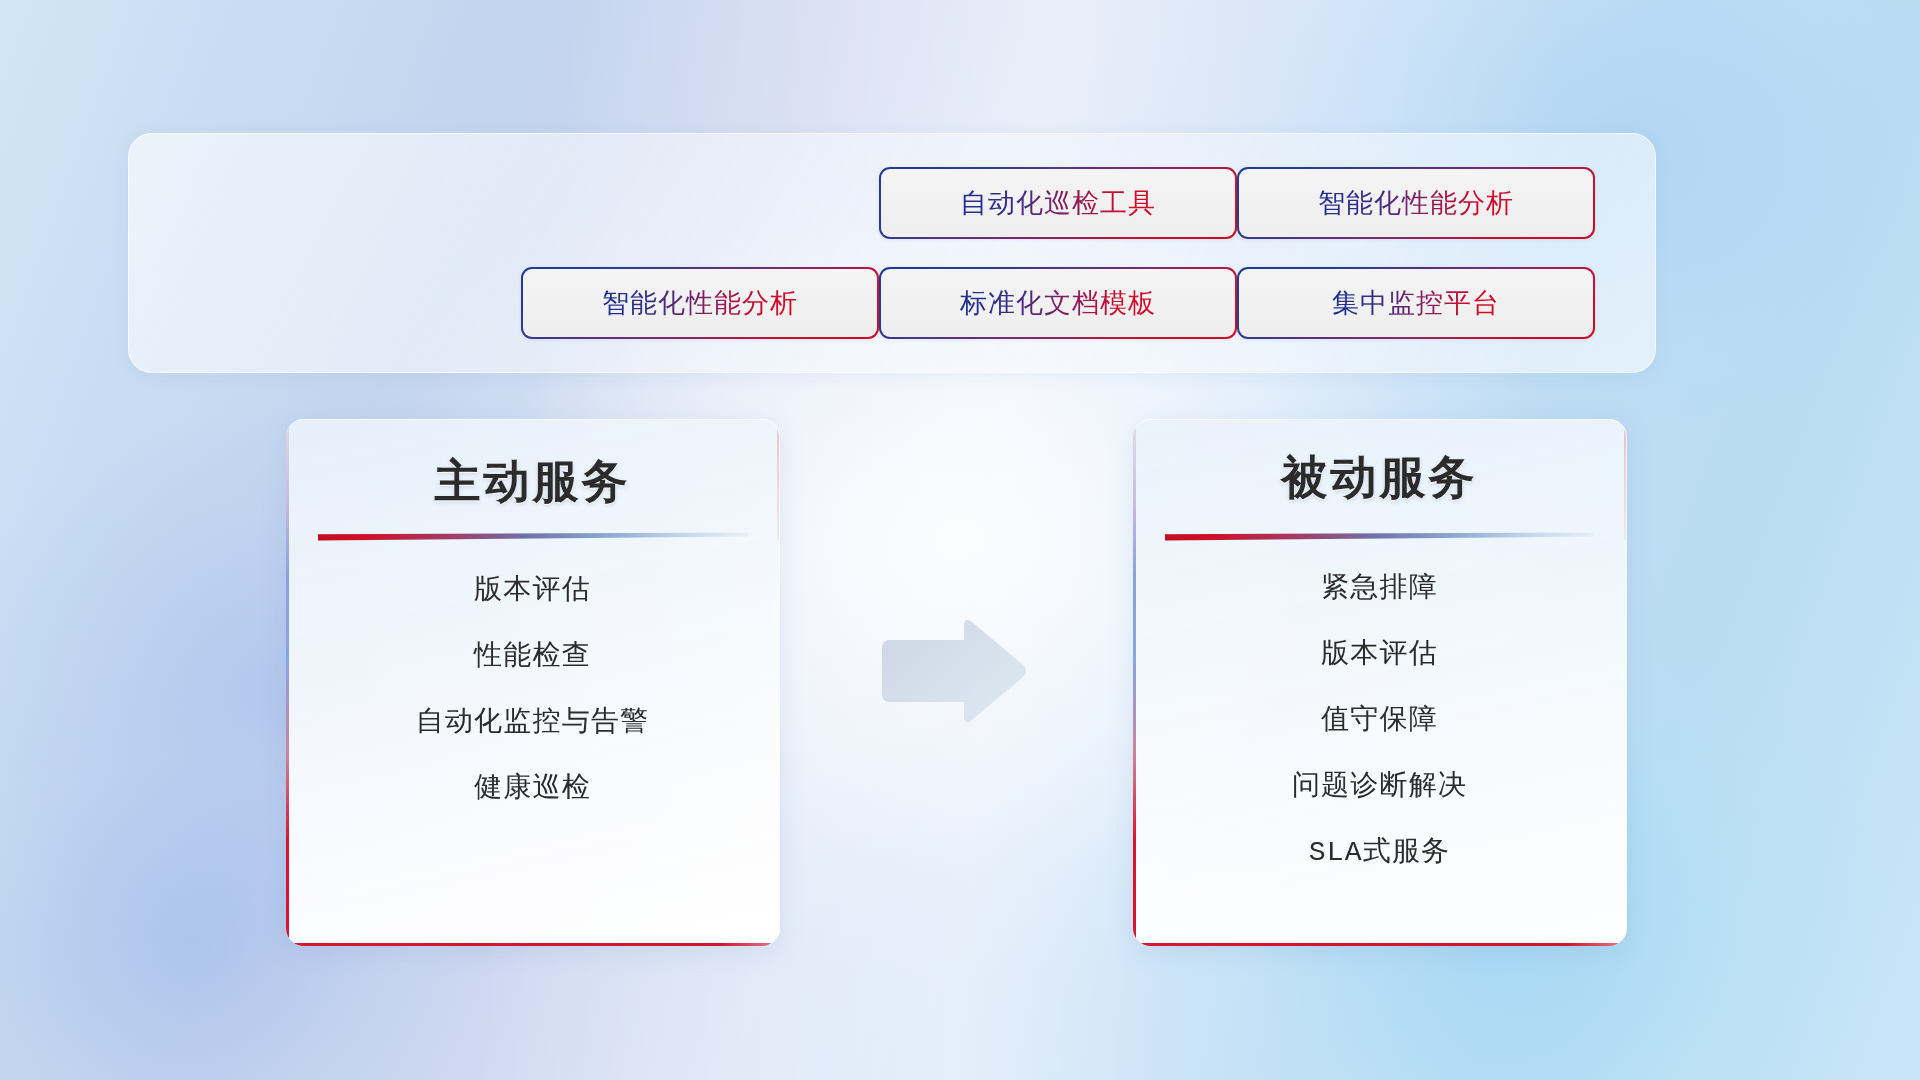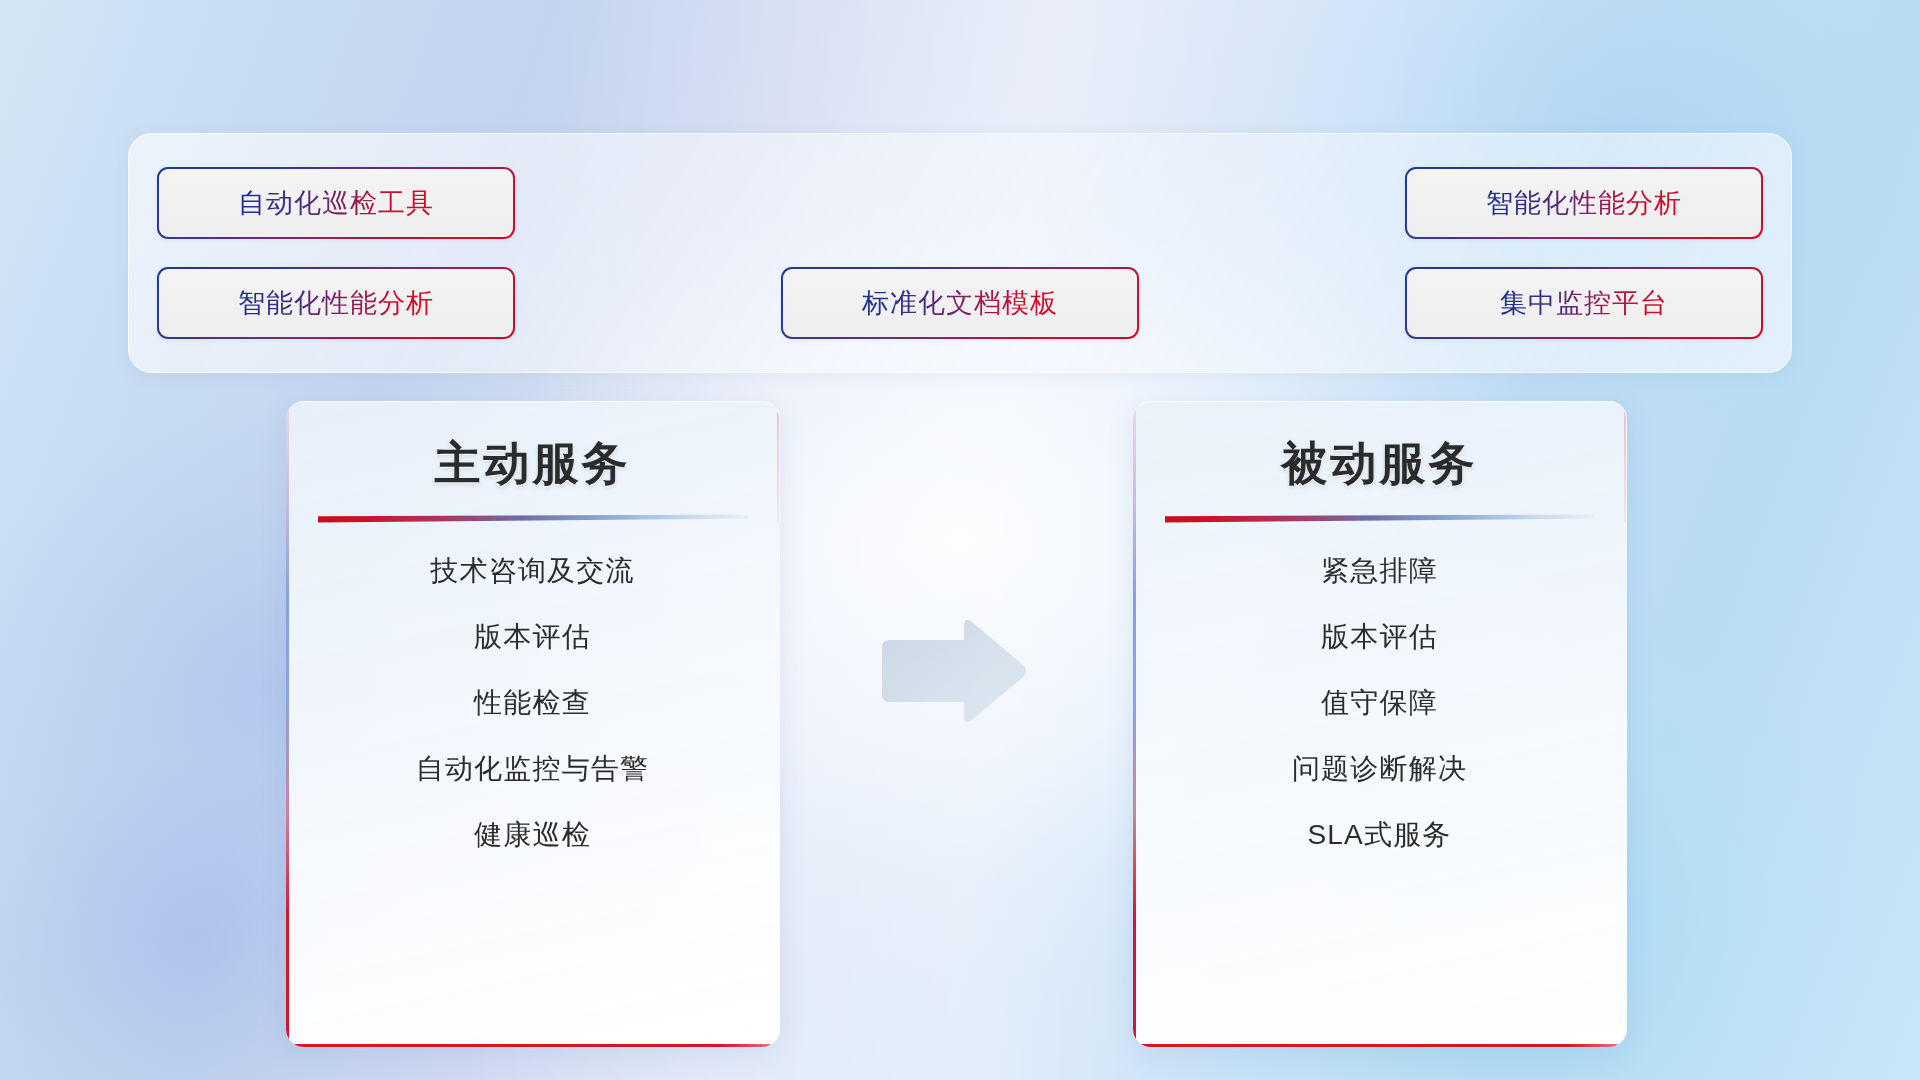--- a/index.html
+++ b/index.html
@@ -96,35 +96,36 @@
   #stage {
     position: absolute;
     inset: 0;
   }
 
   
   #capability-panel {
     position: absolute;
     left: 128px;
     top: 133px;
-    width: 1664px;
+    width: 1528px;
     height: 240px;
     border-radius: 24px;
     background: linear-gradient(120deg,
         rgba(255,255,255,0.62) 0%,
         rgba(253,254,255,0.50) 30%,
         rgba(246,250,255,0.42) 58%,
         rgba(255,255,255,0.58) 100%);
     border: 1px solid rgba(255,255,255,0.72);
     box-shadow: 0 2px 18px rgba(120,150,200,0.12);
     display: flex;
     flex-direction: column;
     justify-content: center;
     gap: 28px;
-    padding: 0 28px;
+    padding: 0 60px;
+    align-items: flex-end;
   }
   .cap-row {
     display: flex;
     justify-content: space-between;
     align-items: center;
   }
   .cap-pill {
     width: 358px;
     height: 72px;
     border-radius: 11px;
@@ -150,37 +151,37 @@
     background-image: linear-gradient(90deg, #1b2f8f 0%, #3b2d86 28%, #8e1f58 58%, #cf0a2c 82%, #d40a28 100%);
     -webkit-background-clip: text;
     background-clip: text;
     color: transparent;
     -webkit-text-fill-color: transparent;
   }
 
   
   .service-card {
     position: absolute;
-    top: 401px;
+    top: 419px;
     width: 494px;
-    height: 646px;
+    height: 527px;
     border-radius: 18px;
     overflow: hidden;
     background: linear-gradient(168deg,
         rgba(233,241,250,0.92) 0%,
         rgba(240,246,252,0.94) 28%,
         rgba(247,250,253,0.95) 55%,
         rgba(253,253,254,0.97) 80%,
         rgba(255,255,255,0.98) 100%);
     box-shadow: 0 6px 26px rgba(110,140,190,0.16);
     border-top: 1px solid rgba(255,255,255,0.85);
     border-right: 1px solid rgba(255,255,255,0.55);
   }
   #card-active   { left: 286px; }
-  #card-passive  { left: 1133px; }
+  #card-passive  { left: 1133px; font-family: Liberation Mono, monospace; }
 
   
   .card-edge-left {
     position: absolute;
     left: 0; top: 0; bottom: 0;
     width: 3px;
     background: linear-gradient(180deg,
       rgba(200,16,46,0.10) 0%,
       rgba(150,90,170,0.35) 14%,
       rgba(110,140,210,0.80) 30%,
@@ -314,21 +315,20 @@
               <stop offset="0.66" stop-color="#8aa6cf"></stop>
               <stop offset="0.84" stop-color="#c2d6e9"></stop>
               <stop offset="1" stop-color="#e8f0f7"></stop>
             </linearGradient>
           </defs>
           <path d="M0 2.2 L430 0.4 L430 4.6 L0 8.4 Z" fill="url(#divGradA)"></path>
         </svg>
       </div>
 
       <div class="card-list">
-        <div class="card-list-item">技术咨询及交流</div>
         <div class="card-list-item">版本评估</div>
         <div class="card-list-item">性能检查</div>
         <div class="card-list-item">自动化监控与告警</div>
         <div class="card-list-item">健康巡检</div>
       </div>
     </div>
   </div>
 
   <div id="flow-arrow">
     <svg viewBox="0 0 160 118" xmlns="http://www.w3.org/2000/svg">

